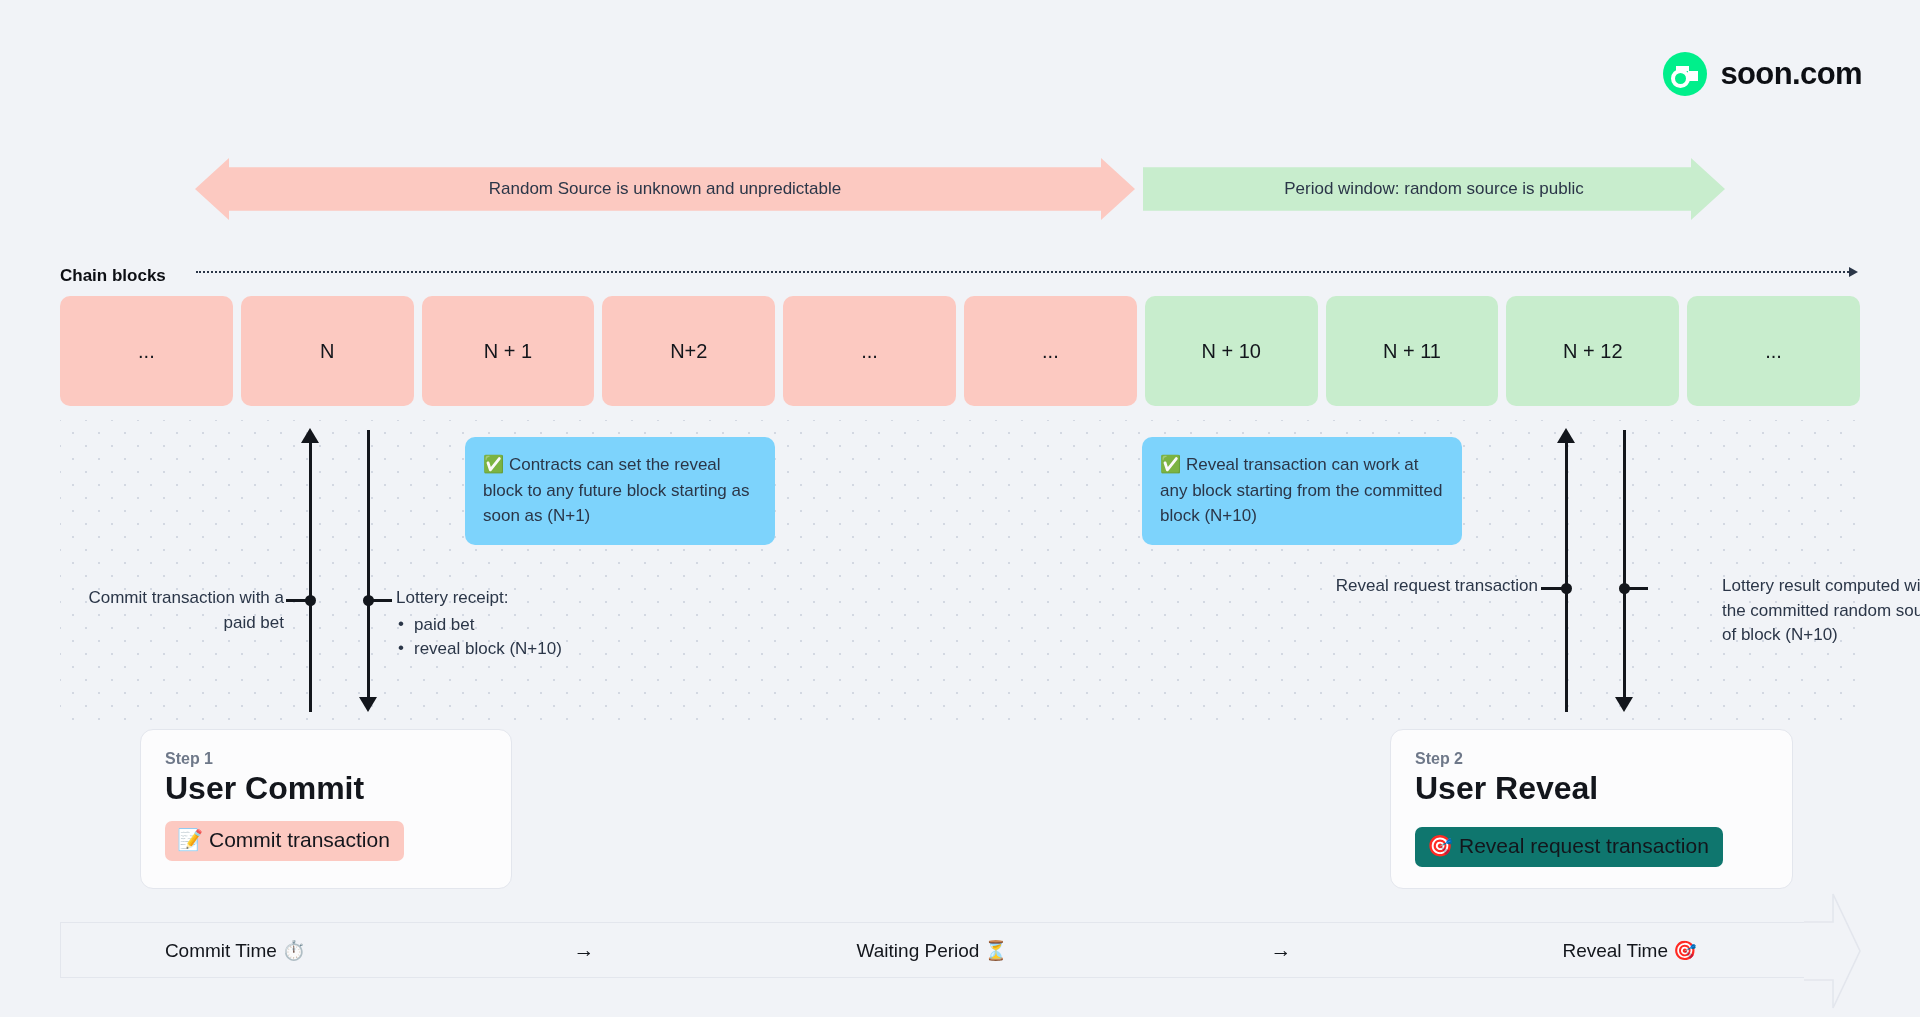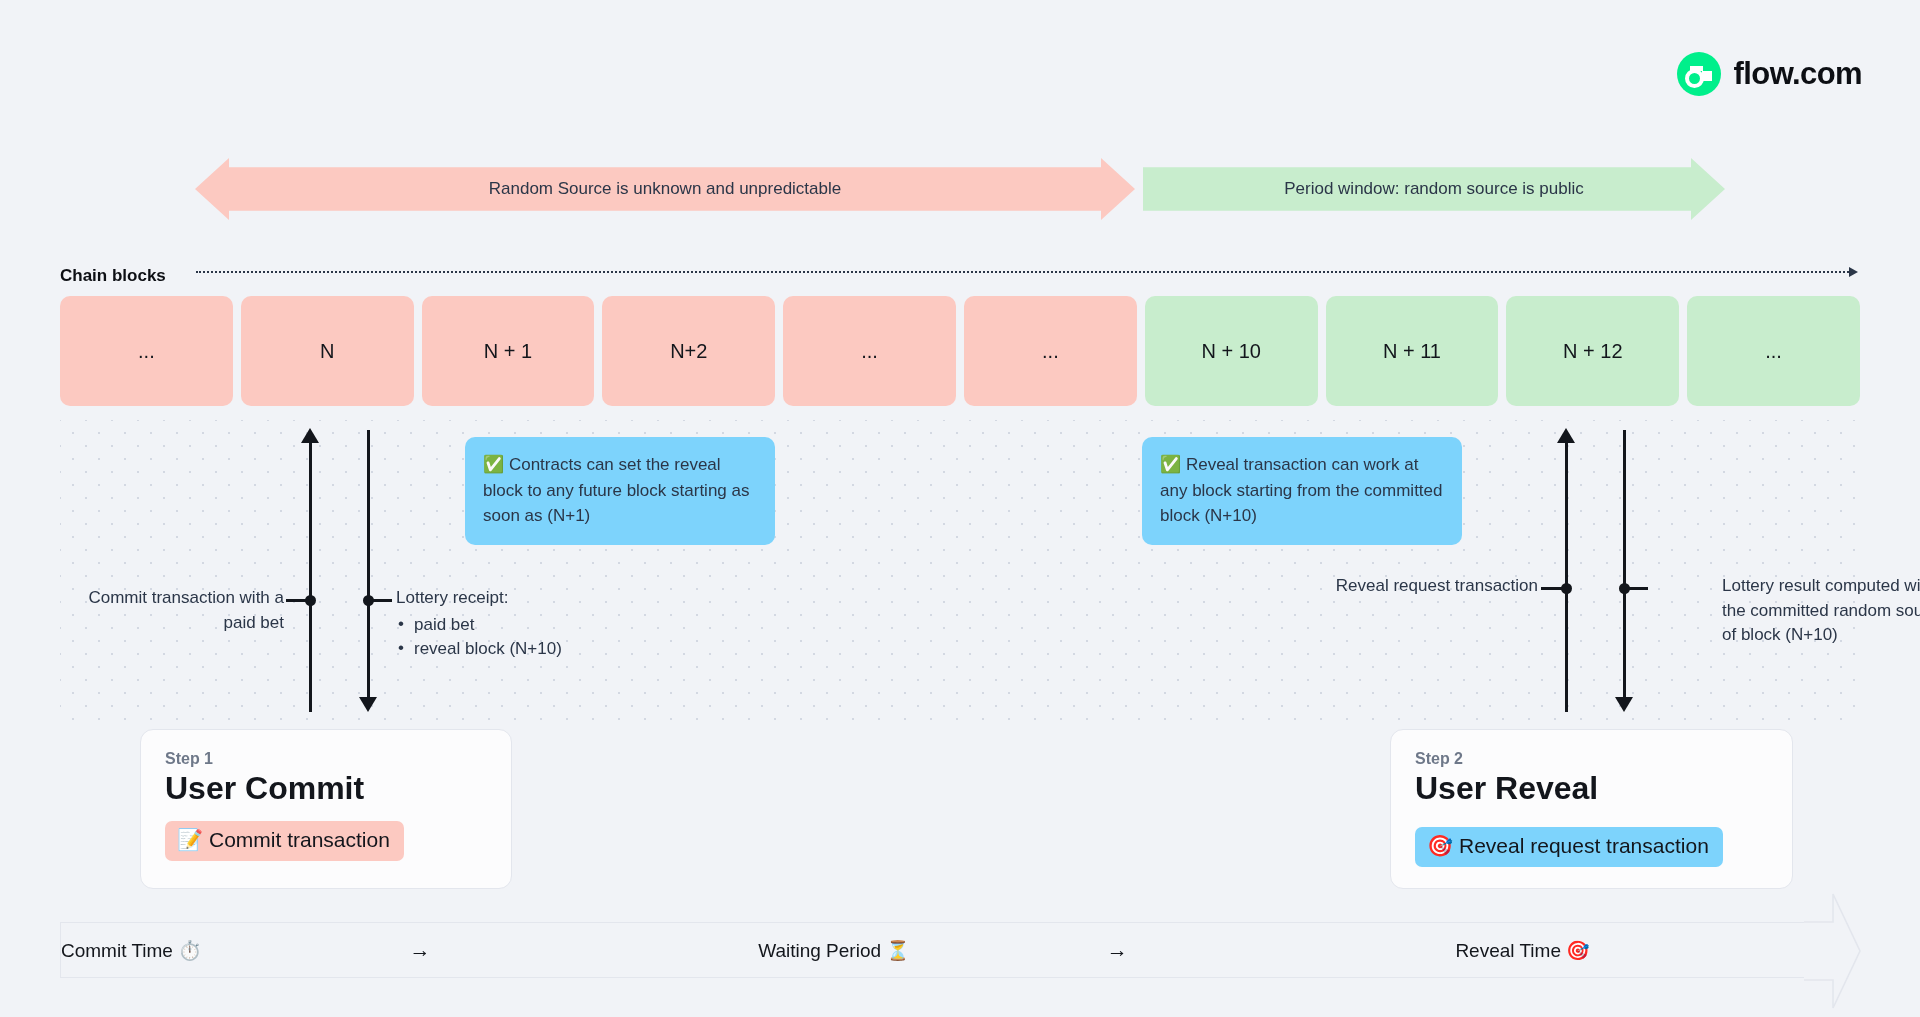--- a/index.html
+++ b/index.html
@@ -132,47 +132,47 @@
     position: absolute; background: #fcfcfd; border: 1px solid #e3e6ed;
     border-radius: 13px; padding: 20px 24px 24px 24px;
   }
   .card-step { font-size: 16px; font-weight: 700; color: #6e7889; }
   .card-title { font-size: 32px; font-weight: 700; color: #13161c; margin-top: 2px; }
   .chip {
     display: inline-block; margin-top: 14px; border-radius: 7px;
     padding: 7px 14px 9px 12px; font-size: 21px; color: #13161c; white-space: nowrap;
   }
   .chip.red   { background: #fcc9c1; }
-  .chip.green { background: #7dd3fc; margin-top: 20px; }
+  .chip.green { background: #0f766e; margin-top: 20px; }
 
   
   .timeline {
     position: absolute; left: 60px; top: 922px; width: 1745px; height: 56px;
     background: #f1f3f7; border: 1px solid #e3e6ed;
     display: flex; align-items: center;
   }
-  .timeline > div { flex: 1 1 0; font-size: 19px; color: #13161c; }
+  .timeline > div { flex: 1 1 0; text-align: center; font-size: 19px; color: #13161c; }
   .timeline .sep { font-size: 21px; color: #13161c; }
   .timeline-tip-outline {
     position: absolute; left: 1803px; top: 893px; width: 58px; height: 116px;
   }
 </style>
 </head>
 <body>
 
 <div class="page">
 
 
   <div class="brand">
     <div class="brand-mark">
       <i class="bm-ring"></i>
         <i class="bm-bar"></i>
         <i class="bm-sq"></i>
     </div>
-    <div class="brand-name">flow.com</div>
+    <div class="brand-name">soon.com</div>
   </div>
 
   <div class="phase-row">
     <div class="phase phase-red">
       <span>Random Source is unknown and unpredictable</span>
     </div>
     <div class="phase phase-green">
       <span>Period window: random source is public</span>
     </div>
   </div>

